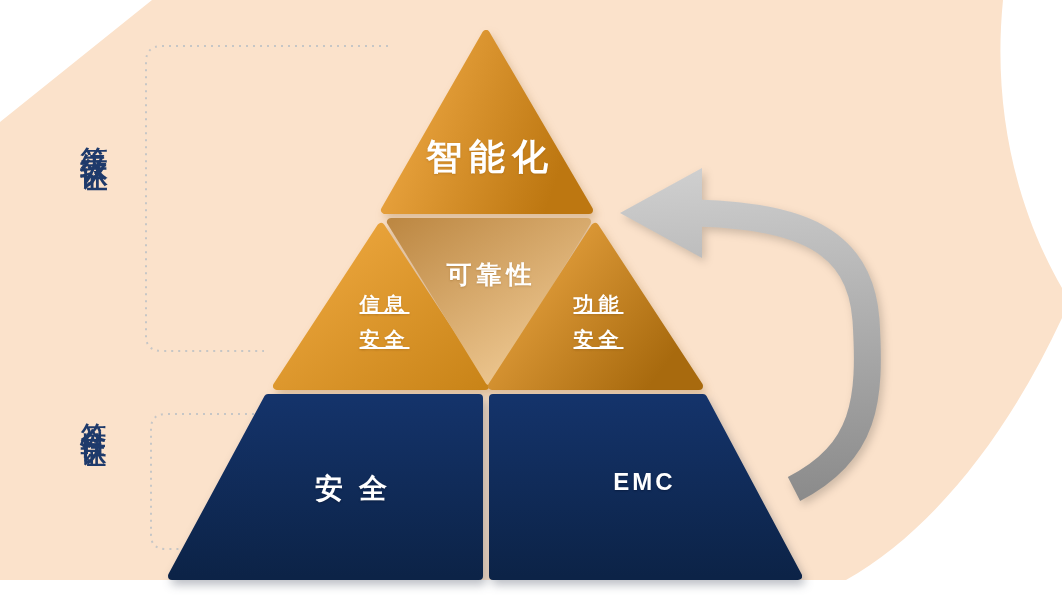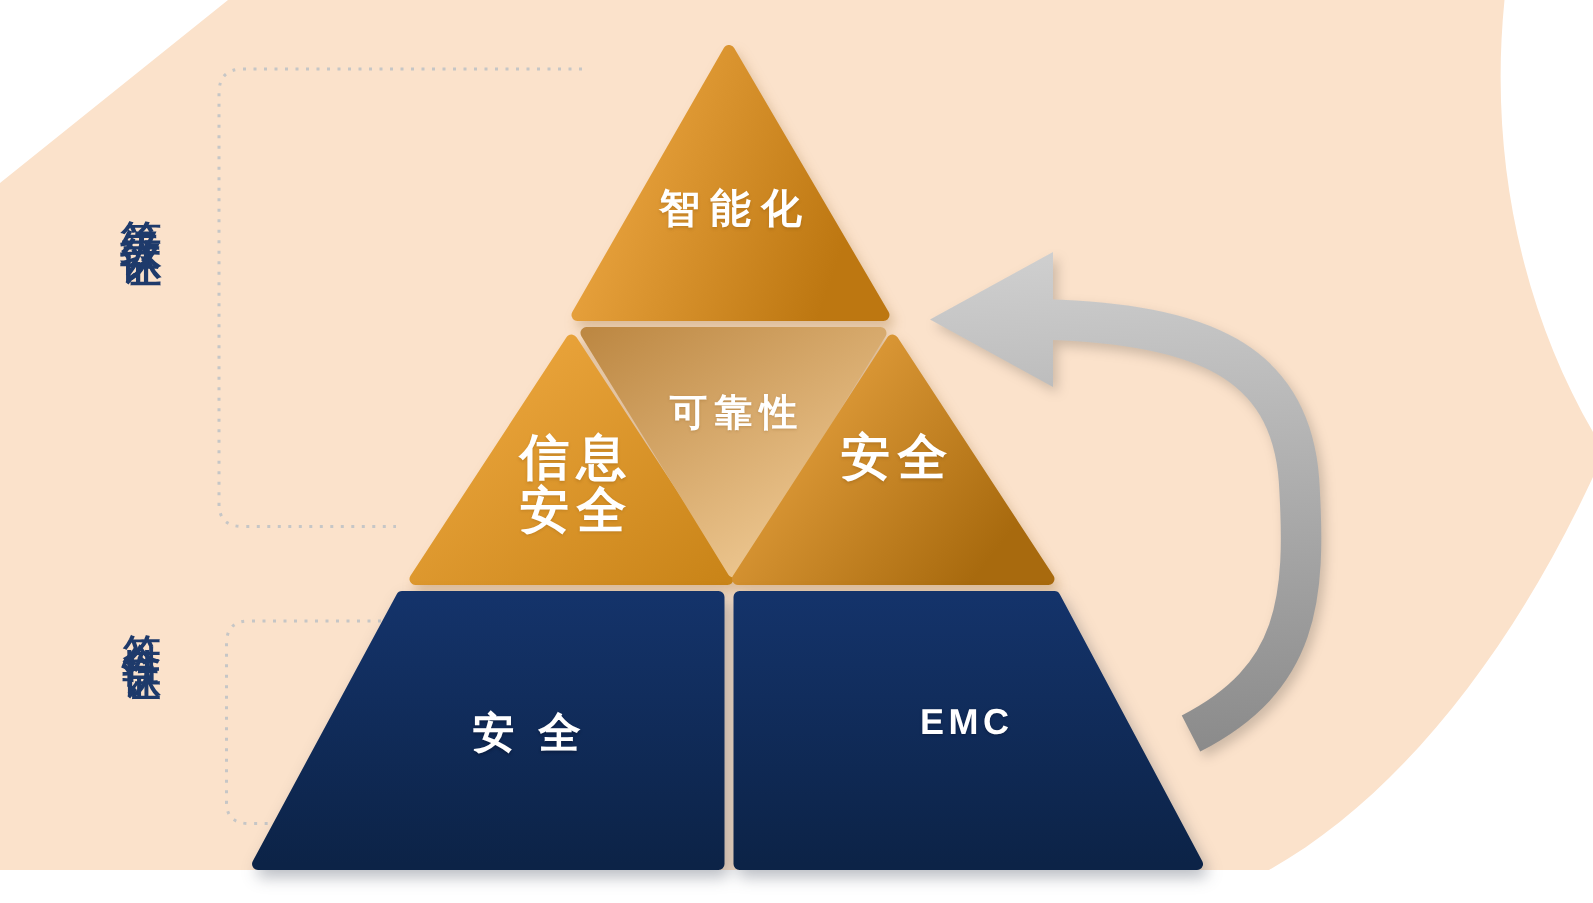--- a/index.html
+++ b/index.html
@@ -12,23 +12,23 @@
   .stage > svg { position:absolute; left:0; top:0; }
   .pyr-orange { filter: drop-shadow(3px 5px 4px rgba(140,90,20,0.28)); }
   .pyr-navy   { filter: drop-shadow(3px 5px 5px rgba(30,40,60,0.30)); }
   .arrow-grp  { filter: drop-shadow(3px 4px 4px rgba(0,0,0,0.18)); }
 
   .lbl {
     position:absolute; color:#ffffff; font-weight:700;
     text-align:center; white-space:nowrap;
     text-shadow: 0 1px 2px rgba(120,70,10,0.25);
   }
-  .lbl-top    { left:387px; top:121px; width:200px; font-size:27px; letter-spacing:7px; text-indent:7px; }
+  .lbl-top    { left:387px; top:133px; width:200px; font-size:36px; letter-spacing:7px; text-indent:7px; }
   .lbl-center { left:389px; top:258px; width:200px; font-size:25px; letter-spacing:5px; text-indent:5px; }
-  .lbl-two    { line-height:35px; font-size:33px; letter-spacing:5px; text-indent:5px; }
+  .lbl-two    { line-height:35px; font-size:20px; letter-spacing:5px; text-indent:5px;text-decoration:underline; }
   .lbl-ml     { left:282px; top:287px; width:200px; }
   .lbl-mr     { left:496px; top:287px; width:200px; }
   .lbl-bl     { left:251px; top:470px; width:200px; font-size:28px; letter-spacing:16px; text-indent:16px;
                 text-shadow:0 1px 2px rgba(0,10,30,0.35); }
   .lbl-emc    { left:543px; top:468px; width:200px; font-size:24px; letter-spacing:3px; text-indent:3px;
                 text-shadow:0 1px 2px rgba(0,10,30,0.35); }
 
   .vlbl {
     position:absolute; color:#1e3a6b; font-weight:700;
     writing-mode:vertical-rl; text-orientation:upright;
@@ -98,20 +98,21 @@
   <div class="lbl lbl-top">智能化</div>
 
   <div class="lbl lbl-center">可靠性</div>
 
   <div class="lbl lbl-two lbl-ml">
     <div>信息</div>
     <div>安全</div>
   </div>
 
   <div class="lbl lbl-two lbl-mr">
+    <div>功能</div>
     <div>安全</div>
   </div>
 
   <div class="lbl lbl-bl">安全</div>
 
   <div class="lbl lbl-emc">EMC</div>
 
   <div class="vlbl vlbl-top">等级认证</div>
 
   <div class="vlbl vlbl-bottom">符合性认证</div>

